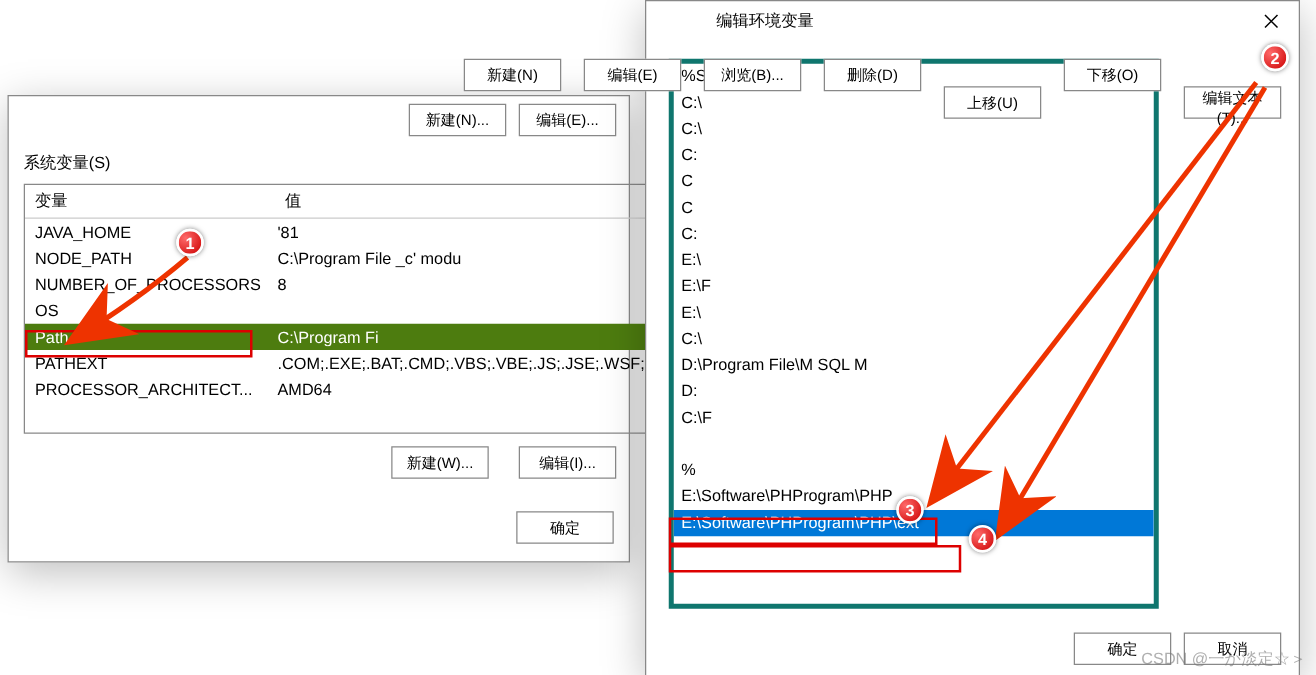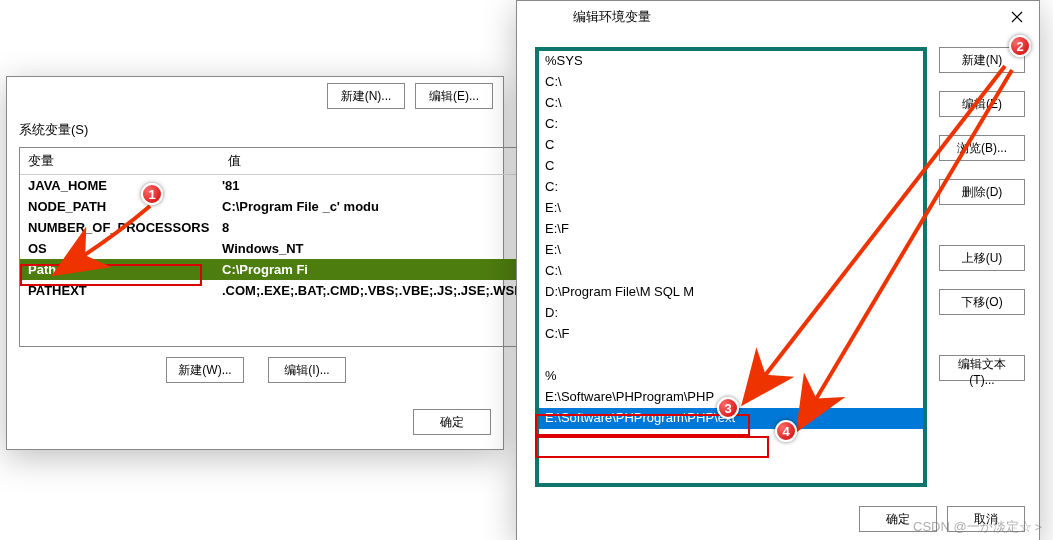--- a/index.html
+++ b/index.html
@@ -10,46 +10,46 @@
   
   #left-dialog { left: 6px; top: 76px; width: 498px; height: 374px; }
   #left-top-buttons { position: absolute; top: 6px; right: 10px; display: flex; gap: 10px; }
   .win-btn { background: #fff; border: 1px solid #888; height: 26px; min-width: 78px; padding: 0 10px; font-size: 12px; cursor: pointer; }
 
   #sys-vars-group { position: absolute; left: 12px; top: 44px; width: 522px; }
   #sys-vars-label { font-size: 13px; margin-bottom: 8px; color: #000; }
   #sys-vars-table { border: 1px solid #888; width: 100%; height: 200px; overflow: hidden; font-size: 13px; }
   .tbl-head { display: flex; border-bottom: 1px solid #ccc; }
   .tbl-head .col { padding: 4px 8px; font-size: 13px; color: #000; }
-  .tbl-body .row { display: flex; height: 21px; align-items: center; font-weight: bold; }
+  .tbl-body .row { display: flex; height: 21px; align-items: center; }
   .tbl-body .row.sel { background: #4d7c0f; color: #fff; }
   .col-var { width: 200px; padding-left: 8px; white-space: nowrap; overflow: hidden; }
   .col-val { flex: 1; padding-left: 2px; white-space: nowrap; overflow: hidden; }
 
-  #left-bottom-buttons { position: absolute; left: 12px; top: 280px; width: 474px; display: flex; justify-content: center; gap: 24px; }
+  #left-bottom-buttons { position: absolute; left: 12px; top: 280px; width: 474px; display: flex; justify-content: flex-end; gap: 24px; }
   #left-ok-btn { position: absolute; right: 12px; bottom: 14px; }
 
   .path-red-box { border: 2px solid #e30; position: absolute; pointer-events: none; }
   #red-box-1 { left: 13px; top: 187px; width: 182px; height: 22px; border-color: #d00; }
 
 
   
   #right-dialog { left: 516px; top: 0; width: 524px; height: 541px; }
   #right-titlebar { height: 32px; display: flex; align-items: center; padding-left: 8px; font-size: 13px; position: relative; margin-left: 48px; }
   #right-close { position: absolute; right: 0; top: 0; width: 44px; height: 32px; display: flex; align-items: center; justify-content: center; cursor: pointer; }
   #right-close svg { width: 12px; height: 12px; }
 
   #right-list { position: absolute; left: 18px; top: 46px; width: 392px; height: 440px; border: 4px solid #0f766e; font-size: 13px; overflow: hidden; }
   .path-item { height: 21px; padding: 2px 6px; white-space: nowrap; overflow: hidden; color: #000; }
   .path-item.sel { background: #0078d7; color: #fff; }
 
   #red-box-3 { left: 18px; top: 413px; width: 215px; height: 22px; border: 2px solid #d00; position:absolute; pointer-events:none; }
   #red-box-4 { left: 18px; top: 435px; width: 234px; height: 22px; border: 2px solid #d00; position:absolute; pointer-events:none; }
 
-  #right-buttons { position: absolute; right: 14px; top: 46px; width: 86px; display: flex; flex-direction: column; gap: 18px; }
+  #right-buttons { position: absolute; right: 14px; top: 46px; width: 86px; display: flex; gap: 18px; justify-content: flex-end; }
   #right-buttons .gap-big { margin-top: 22px; }
   #right-buttons .win-btn { width: 86px; }
 
   #right-footer { position: absolute; right: 14px; bottom: 8px; display: flex; gap: 10px; }
 
   
   .marker { position: absolute; width: 22px; height: 22px; border-radius: 50%; background: radial-gradient(circle at 30% 30%, #ff6a6a, #c00); border: 2px solid #fff; box-shadow: 0 0 4px rgba(0,0,0,0.5); color: #fff; font-weight: bold; font-size: 13px; display: flex; align-items: center; justify-content: center; z-index: 40; }
   #marker-1 { left: 141px; top: 183px; }
   #marker-2 { left: 1009px; top: 35px; }
   #marker-3 { left: 717px; top: 397px; }
@@ -84,29 +84,32 @@
           <div class="row">
             <div class="col-var">NODE_PATH</div>
             <div class="col-val">C:\Program File                        _c'                  modu</div>
           </div>
           <div class="row">
             <div class="col-var">NUMBER_OF_PROCESSORS</div>
             <div class="col-val">8</div>
           </div>
           <div class="row">
             <div class="col-var">OS</div>
-            <div class="col-val">Windows_NT</div>
           </div>
           <div class="row sel">
             <div class="col-var">Path</div>
             <div class="col-val">C:\Program Fi</div>
           </div>
           <div class="row">
             <div class="col-var">PATHEXT</div>
             <div class="col-val">.COM;.EXE;.BAT;.CMD;.VBS;.VBE;.JS;.JSE;.WSF;.WSH</div>
+          </div>
+          <div class="row">
+            <div class="col-var">PROCESSOR_ARCHITECT...</div>
+            <div class="col-val">AMD64</div>
           </div>
         </div>
     </div>
   </div>
 
   <div id="left-bottom-buttons">
     <button class="win-btn">新建(W)...</button>
     <button class="win-btn">编辑(I)...</button>
   </div>
 

